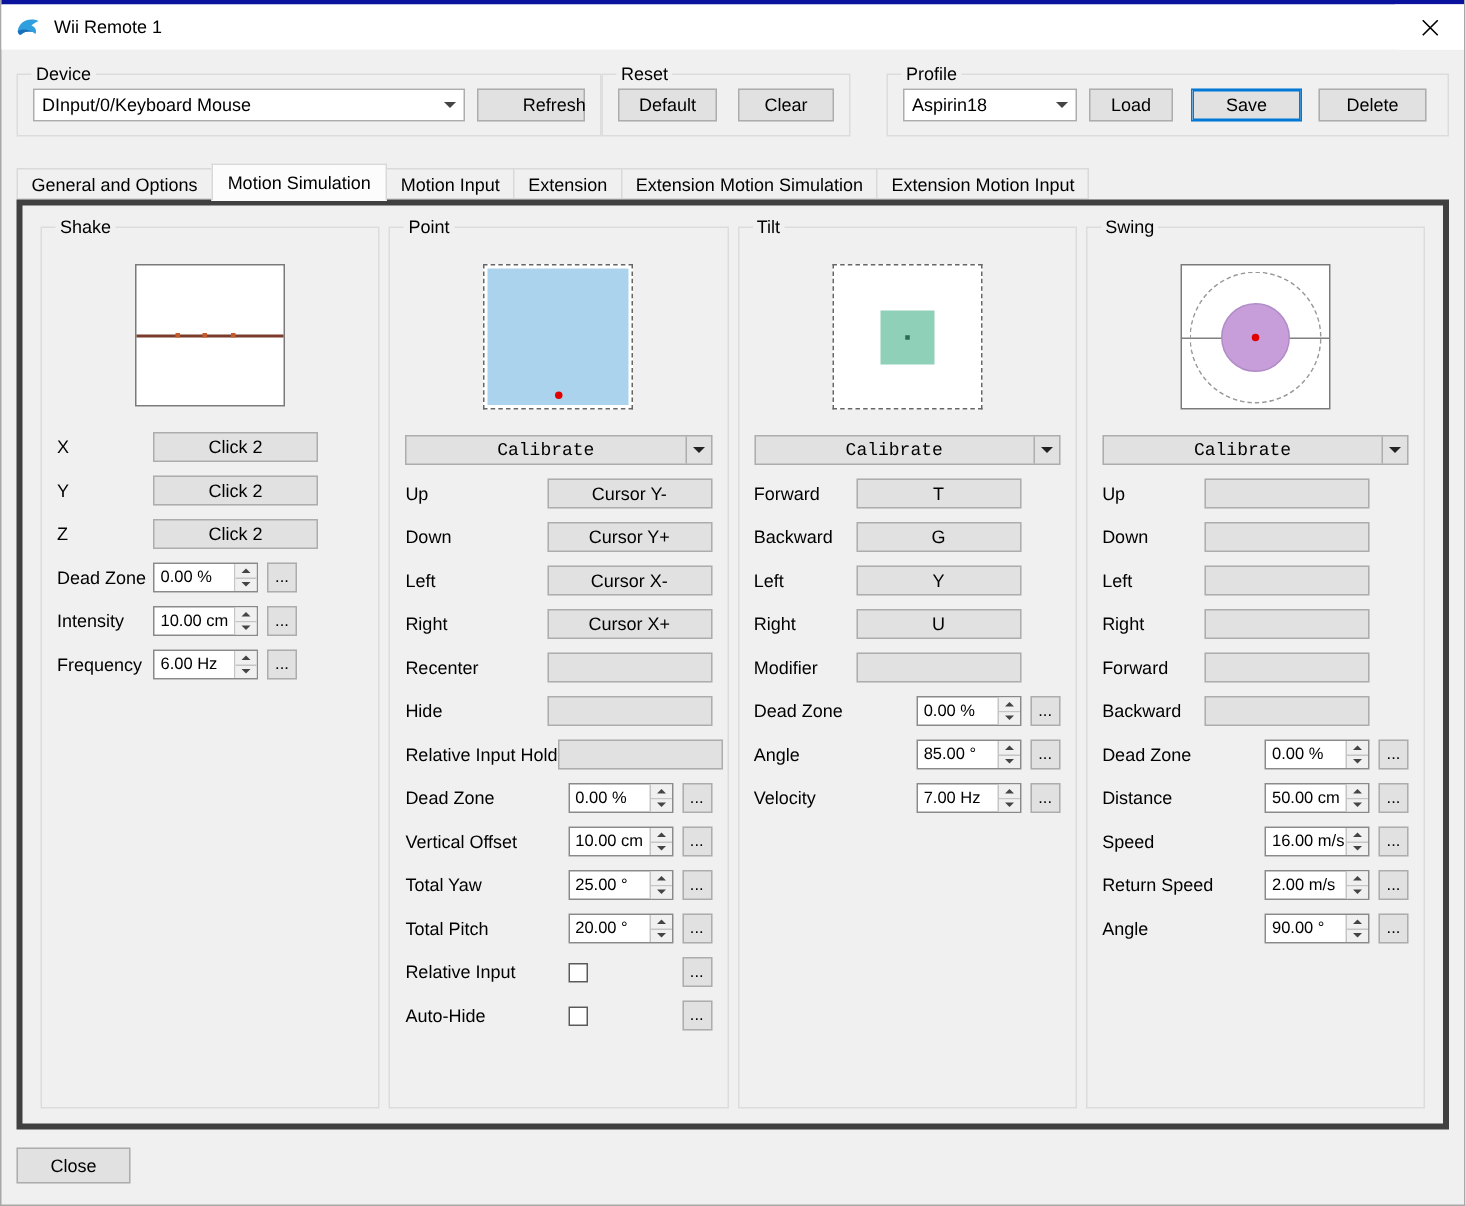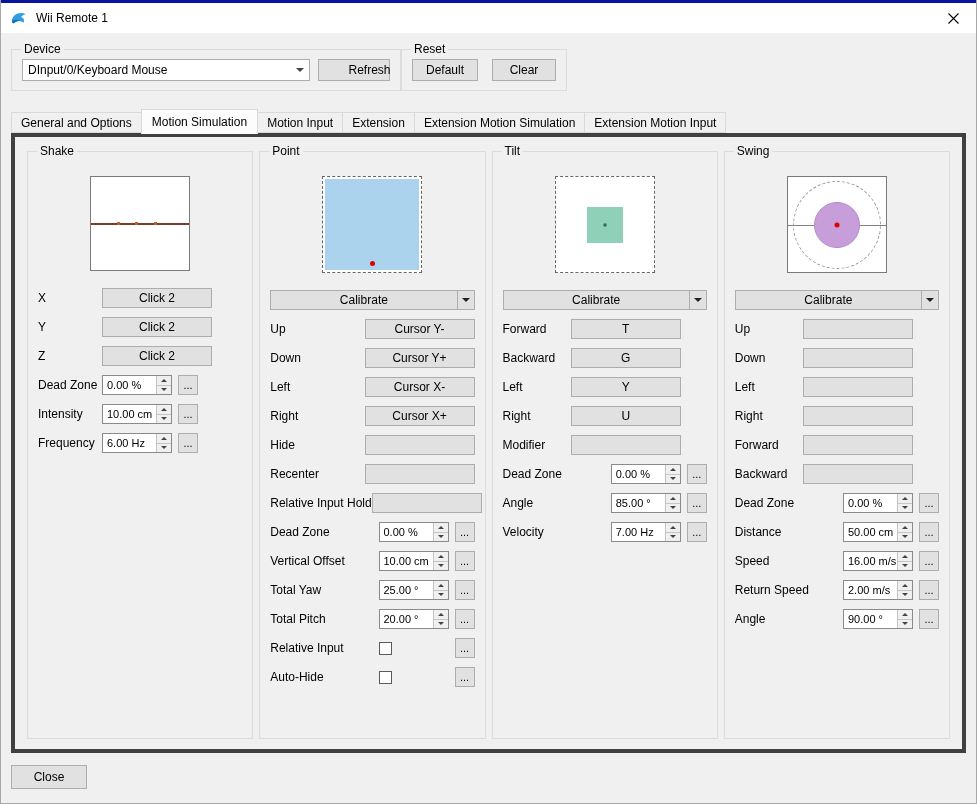--- a/index.html
+++ b/index.html
@@ -88,21 +88,21 @@
 
   .spin { width: 70px; height: 20px; background: #fff; border: 1px solid #8a8a8a; display: flex; margin-left: auto; flex: 0 0 auto; }
   .spin-text { flex: 1; display: flex; align-items: center; padding-left: 4px; font-size: 11px; white-space: nowrap; overflow: hidden; }
   .spin-btns { width: 15px; display: flex; flex-direction: column; border-left: 1px solid #c5c5c5; flex: 0 0 auto; }
   .spin-up, .spin-down { flex: 1; display: flex; align-items: center; justify-content: center; background: #f0f0f0; }
   .spin-up { border-bottom: 1px solid #c5c5c5; }
   .spin-up::after { content: ""; border-left: 3px solid transparent; border-right: 3px solid transparent; border-bottom: 3px solid #444; }
   .spin-down::after { content: ""; border-left: 3px solid transparent; border-right: 3px solid transparent; border-top: 3px solid #444; }
   .dots { width: 20px; height: 20px; margin-left: 6px; font-size: 11px; flex: 0 0 auto; }
 
-  .cal-btn { width: 100%; height: 20px; background: #e1e1e1; border: 1px solid #adadad; display: flex; align-items: center; padding: 0; font-family: Liberation Sans, sans-serif; font-size: 12px; }
+  .cal-btn { width: 100%; height: 20px; background: #e1e1e1; border: 1px solid #adadad; display: flex; align-items: center; padding: 0; font-family: Liberation Mono, monospace; font-size: 12px; }
   .cal-text { flex: 1; text-align: center; }
   .cal-arrow { width: 17px; align-self: stretch; display: flex; align-items: center; justify-content: center; border-left: 1px solid #adadad; flex: 0 0 auto; }
   .cal-arrow::after { content: ""; border-left: 4px solid transparent; border-right: 4px solid transparent; border-top: 4px solid #222; }
 
   .cb-cell { width: 70px; margin-left: auto; display: flex; flex: 0 0 auto; }
   .cb { width: 13px; height: 13px; background: #fff; border: 1px solid #5a5a5a; }
 
   
   .viz { position: relative; margin: 10px auto 17px; flex: 0 0 auto; }
   .viz-shake { width: 100px; height: 95px; background: #fff; border: 1px solid #7a7a7a; }
@@ -162,20 +162,32 @@
       </div>
 
       <div class="gb gb-reset">
         <span class="gb-title">Reset</span>
         <div class="gb-inner">
           <button class="btn default-btn">Default</button>
           <button class="btn clear-btn">Clear</button>
         </div>
       </div>
 
+      <div class="gb gb-profile">
+        <span class="gb-title">Profile</span>
+        <div class="gb-inner">
+          <div class="combo profile-combo">
+            <span class="combo-text">Aspirin18</span>
+            <span class="combo-arrow"></span>
+          </div>
+          <button class="btn load-btn">Load</button>
+          <button class="btn save-btn">Save</button>
+          <button class="btn delete-btn">Delete</button>
+        </div>
+      </div>
     </div>
 
     <div class="tabs">
       <div class="tab">General and Options</div>
       <div class="tab active">Motion Simulation</div>
       <div class="tab">Motion Input</div>
       <div class="tab">Extension</div>
       <div class="tab">Extension Motion Simulation</div>
       <div class="tab">Extension Motion Input</div>
     </div>
@@ -259,25 +271,25 @@
         </div>
         <div class="row">
           <span class="lbl">Left</span>
           <button class="btn map-btn">Cursor X-</button>
         </div>
         <div class="row">
           <span class="lbl">Right</span>
           <button class="btn map-btn">Cursor X+</button>
         </div>
         <div class="row">
+          <span class="lbl">Recenter</span>
+          <button class="btn map-btn"></button>
+        </div>
+        <div class="row">
           <span class="lbl">Hide</span>
-          <button class="btn map-btn"></button>
-        </div>
-        <div class="row">
-          <span class="lbl">Recenter</span>
           <button class="btn map-btn"></button>
         </div>
         <div class="row">
           <span class="lbl">Relative Input Hold</span>
           <button class="btn map-btn"></button>
         </div>
         <div class="row">
           <span class="lbl">Dead Zone</span>
           <div class="spin">
               <span class="spin-text">0.00 %</span>

